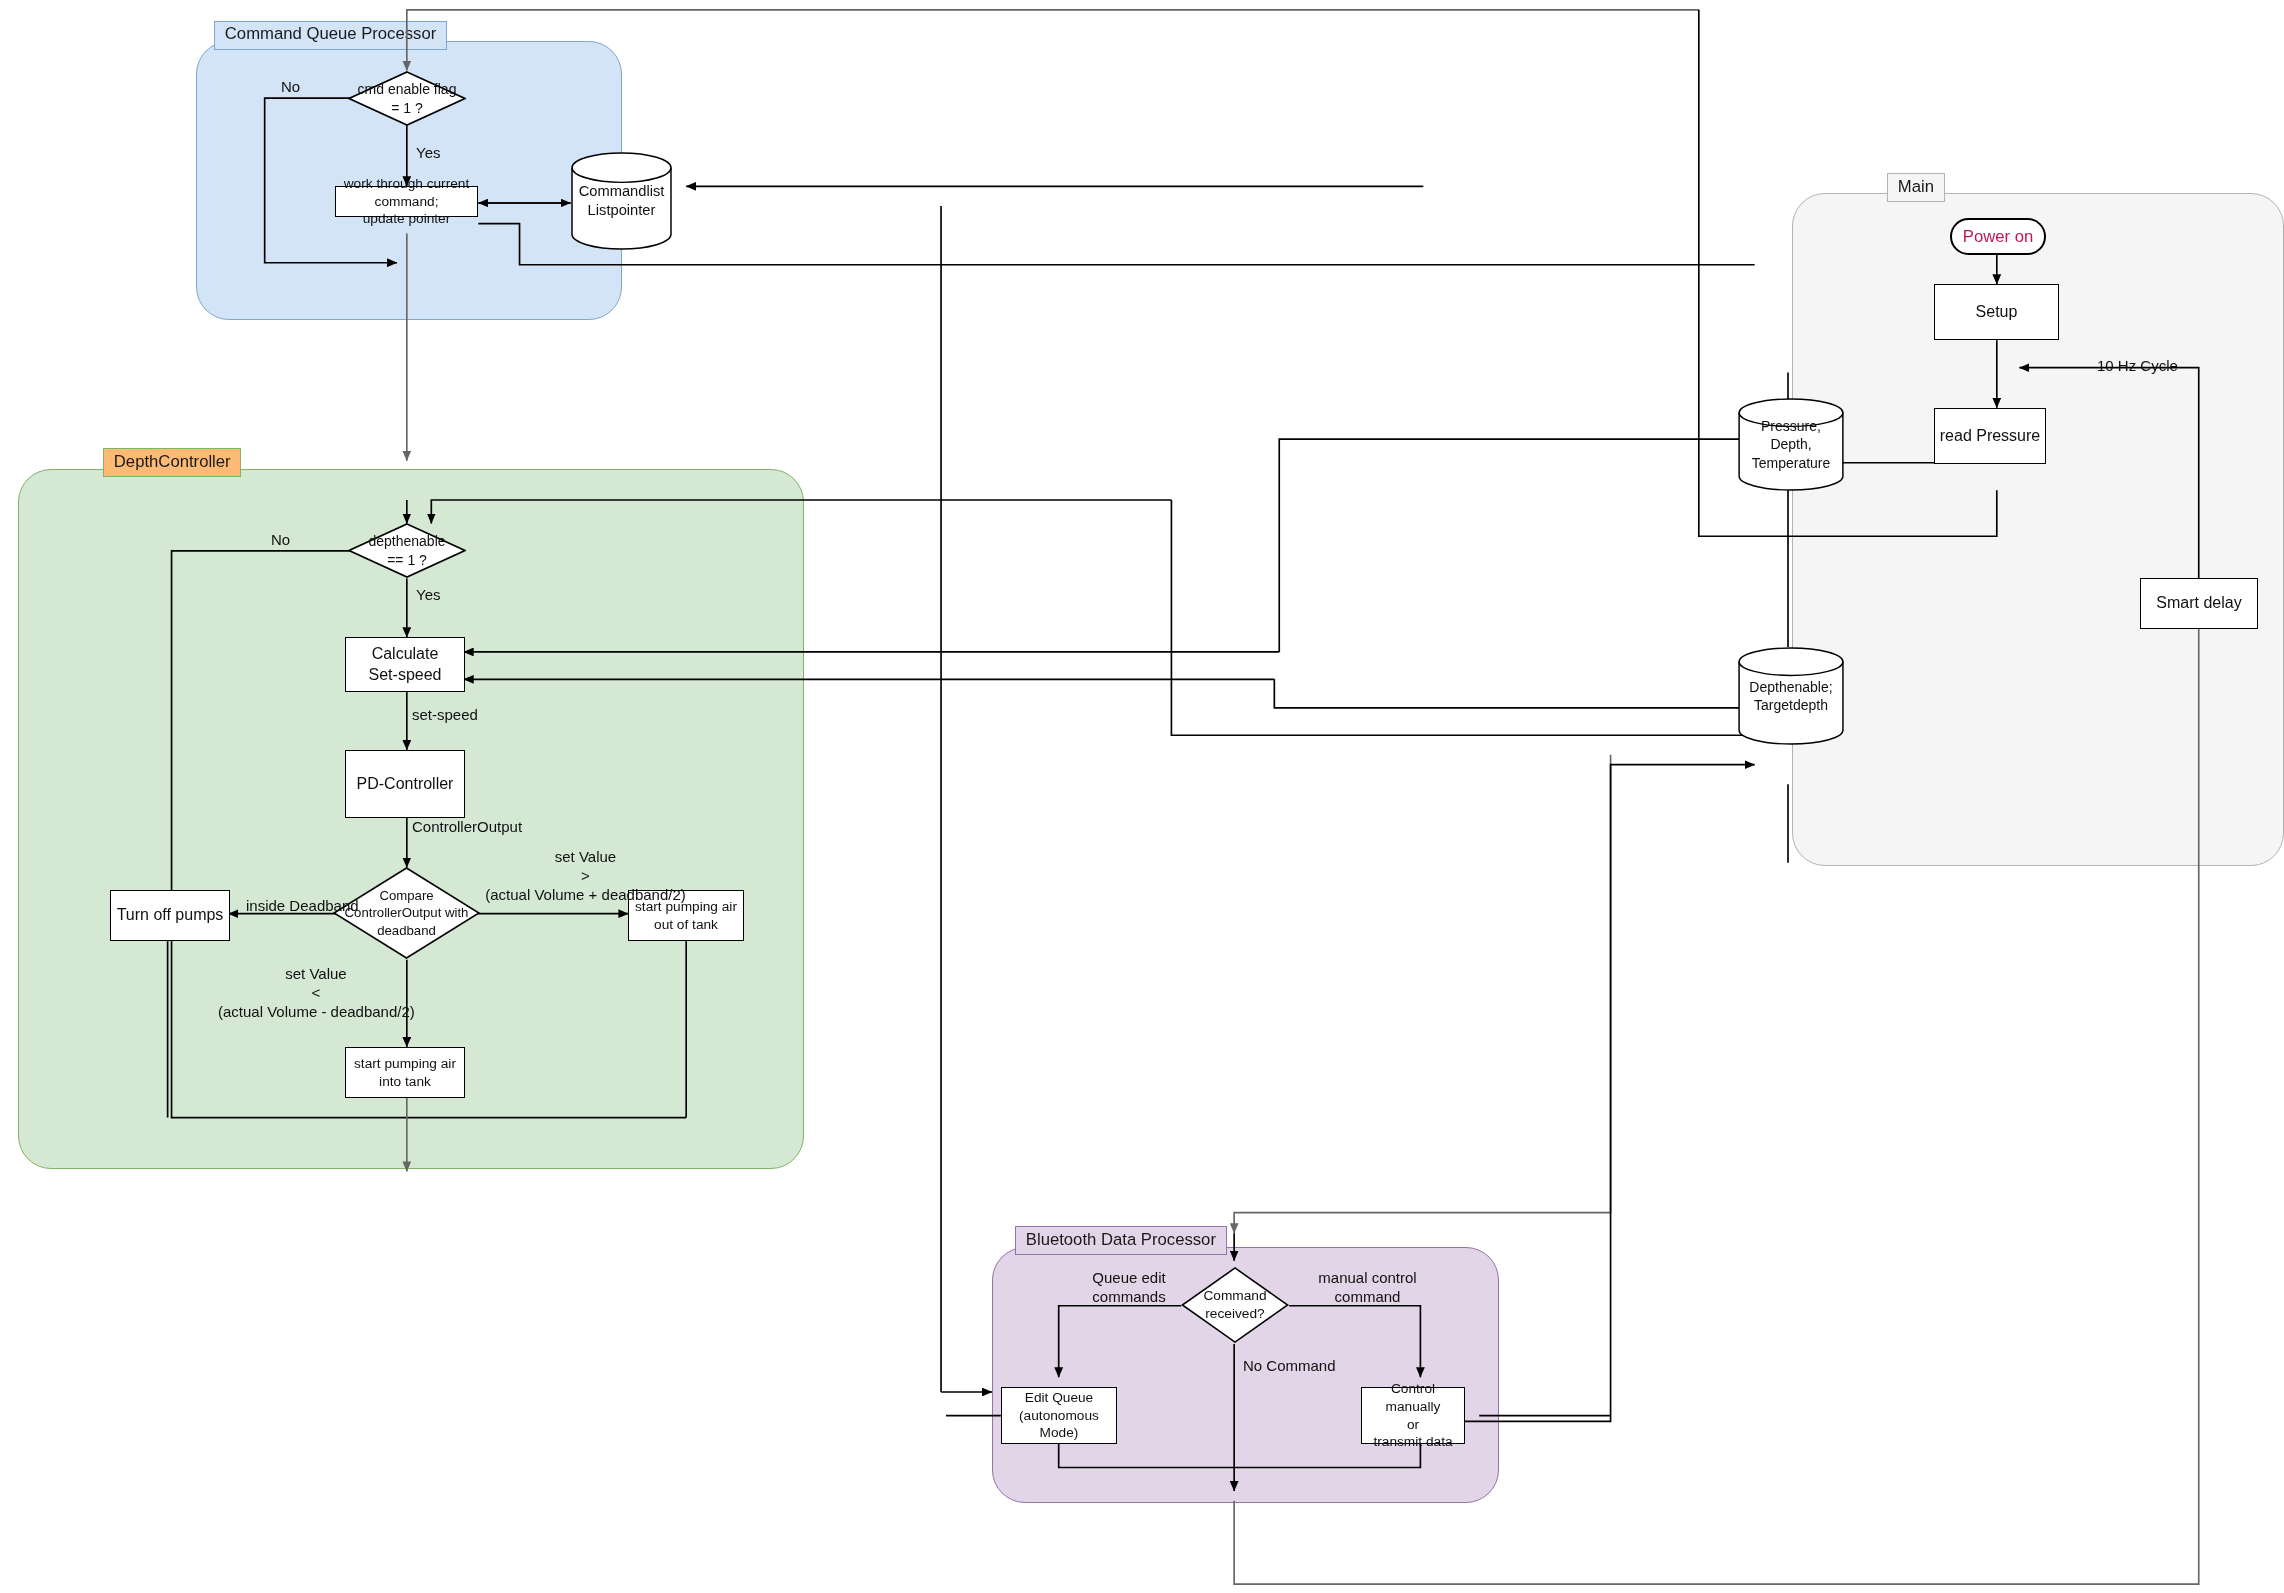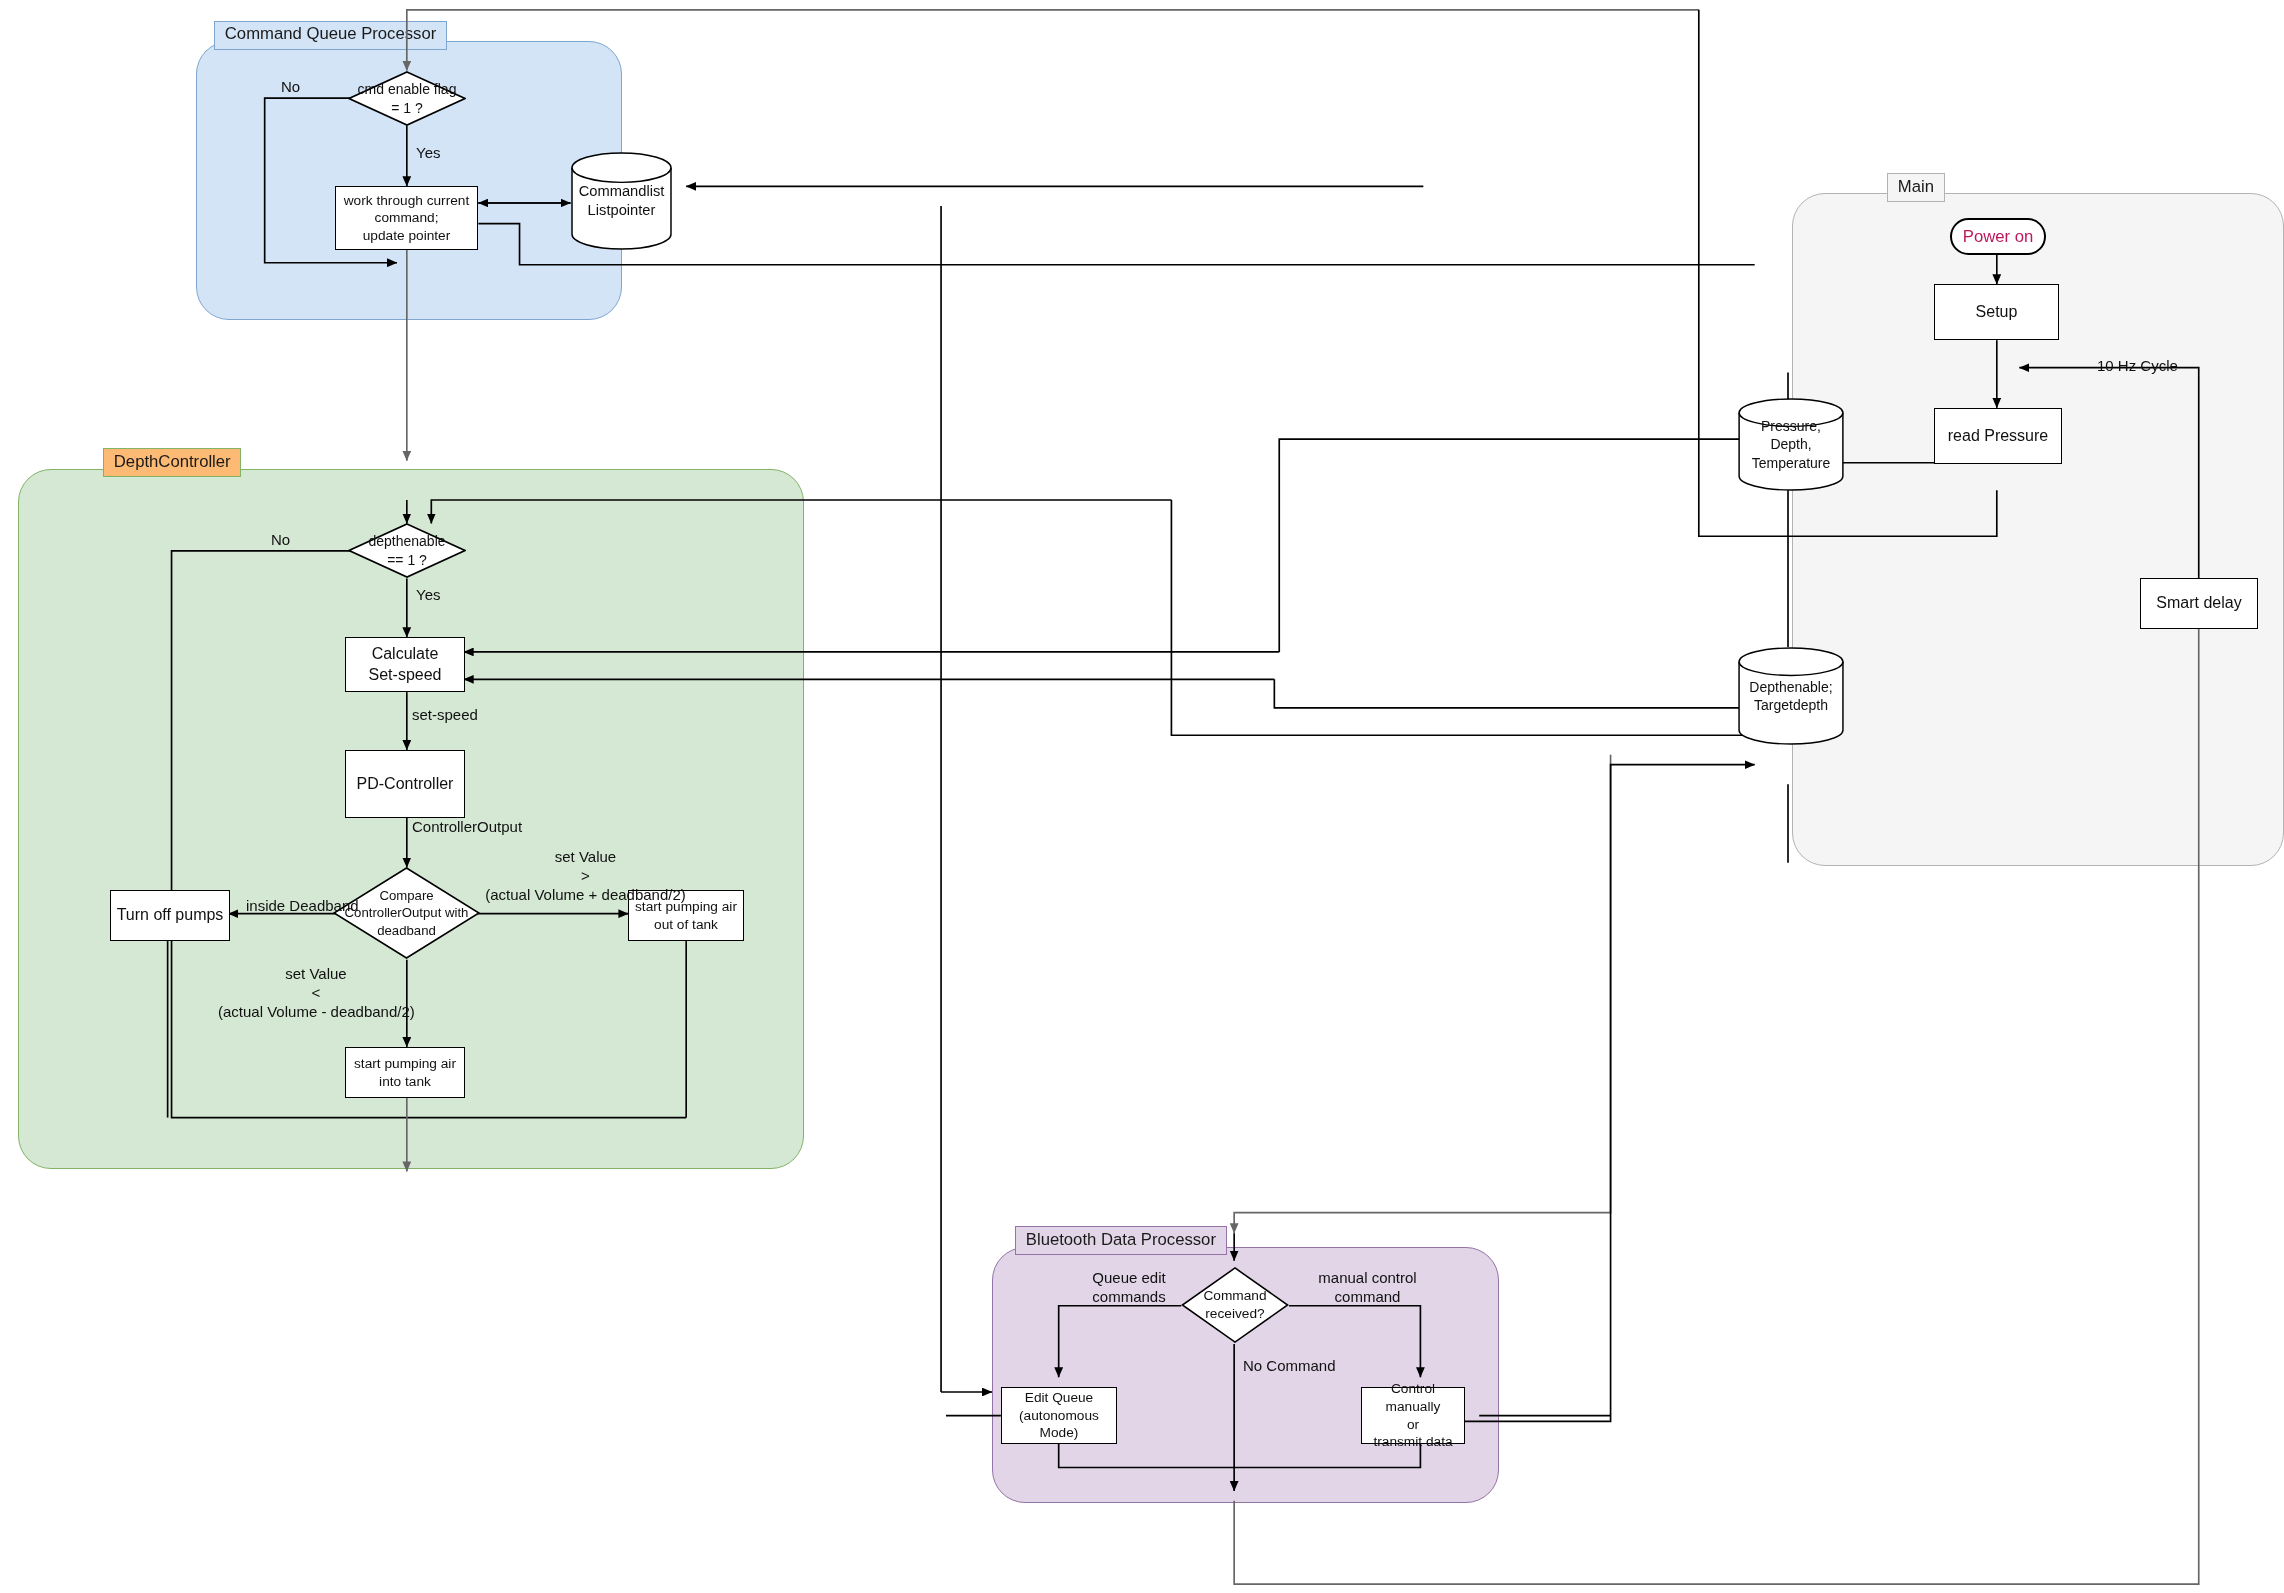--- a/index.html
+++ b/index.html
@@ -140,21 +140,21 @@
   </svg>
 
   <div class="diamond" style="left:348px;top:71px;width:118px;height:55px;">
     <svg width="118" height="55" viewBox="0 0 120 56">
       <polygon points="60,1 119,28 60,55 1,28" fill="#fff" stroke="#000" stroke-width="1.6"></polygon>
     </svg>
     <div class="dtxt" style="white-space:pre-line;font-size:14px;">cmd enable flag
 = 1 ?</div>
   </div>
 
-  <div class="node" style="left:335px;top:186px;width:143px;height:64px;text-align:center;">
+  <div class="node" style="left:335px;top:186px;width:143px;height:31px;text-align:center;">
     <span style="white-space:pre-line;font-size:13.7px;">work through current
 command;
 update pointer</span>
   </div>
 
   <div class="cyl" style="left:570px;top:152px;width:103px;height:98px;">
     <svg width="103" height="98" viewBox="0 0 105 100">
       <path d="M2,16 a50.5,15 0 0 1 101,0 L103,84 a50.5,15 0 0 1 -101,0 z" fill="#fff" stroke="#000" stroke-width="1.5"></path>
       <path d="M2,16 a50.5,15 0 0 0 101,0" fill="none" stroke="#000" stroke-width="1.5"></path>
     </svg>
@@ -235,21 +235,21 @@
   </svg>
 
   <div class="term" style="left:1950px;top:218px;width:92px;height:33px;">
     <span>Power on</span>
   </div>
 
   <div class="node" style="left:1934px;top:284px;width:125px;height:56px;">
     <span>Setup</span>
   </div>
 
-  <div class="node" style="left:1934px;top:408px;width:128px;height:56px;">
+  <div class="node" style="left:1934px;top:408px;width:112px;height:56px;">
     <span>read Pressure</span>
   </div>
 
   <div class="node" style="left:2140px;top:578px;width:118px;height:51px;">
     <span>Smart delay</span>
   </div>
 
   <div class="cyl" style="left:1737px;top:398px;width:108px;height:93px;">
     <svg width="108" height="93" viewBox="0 0 110 95">
       <path d="M2,15 a53,14 0 0 1 106,0 L108,80 a53,14 0 0 1 -106,0 z" fill="#fff" stroke="#000" stroke-width="1.5"></path>

